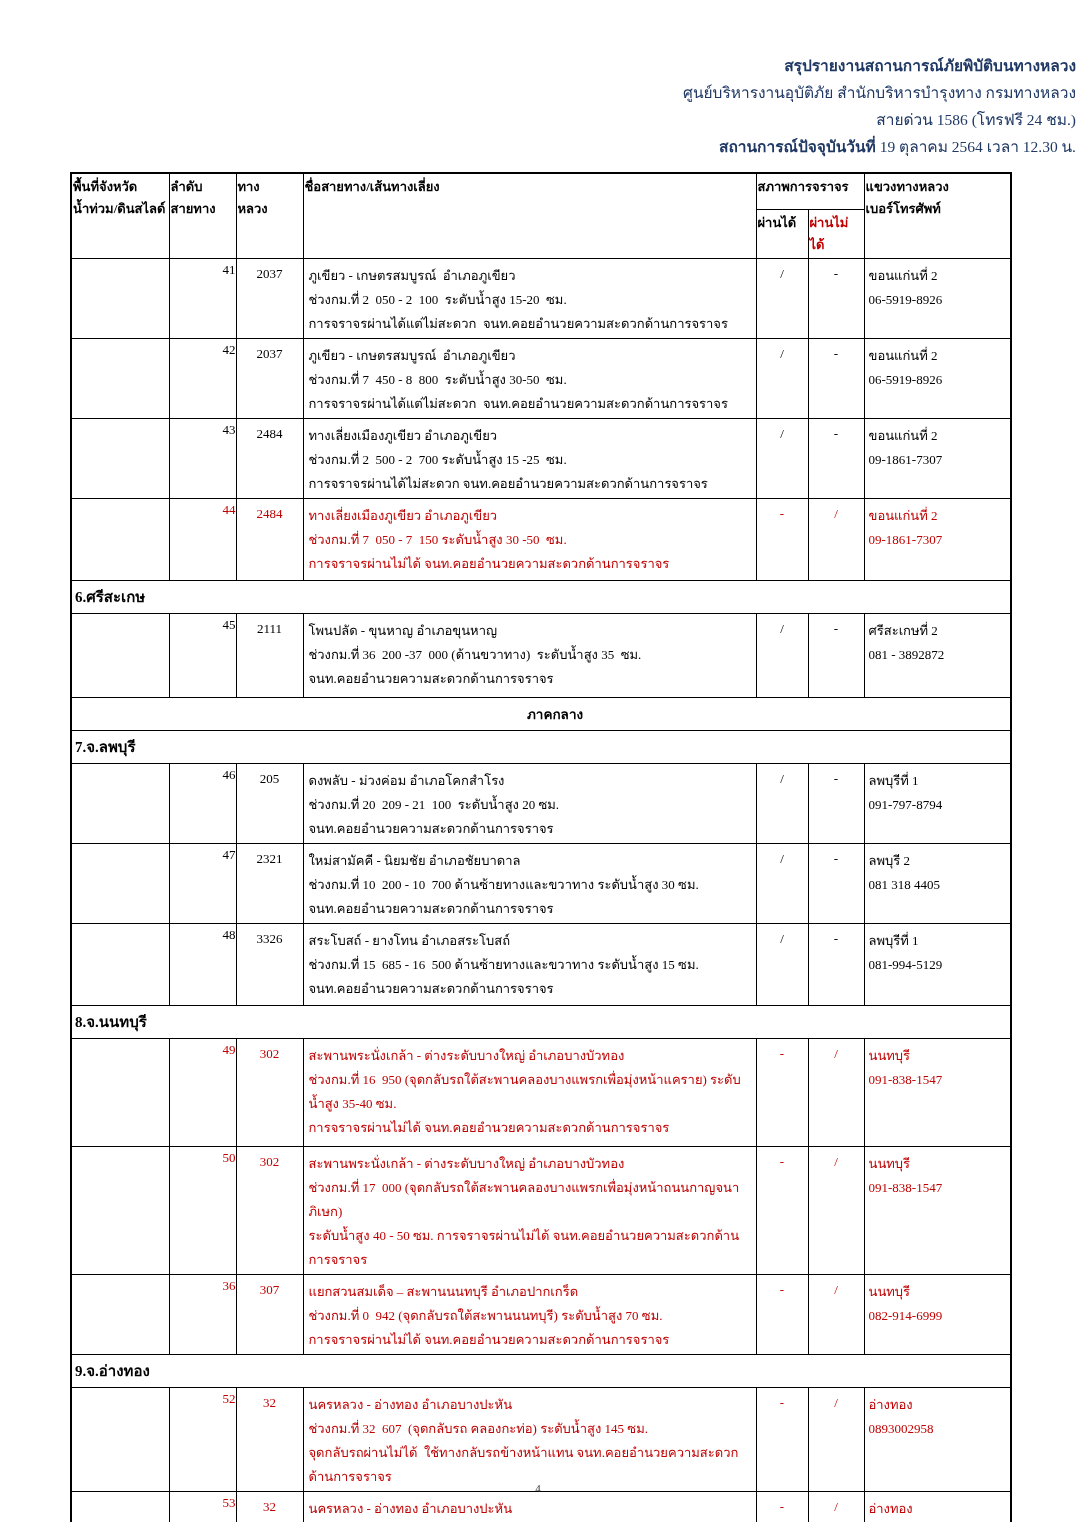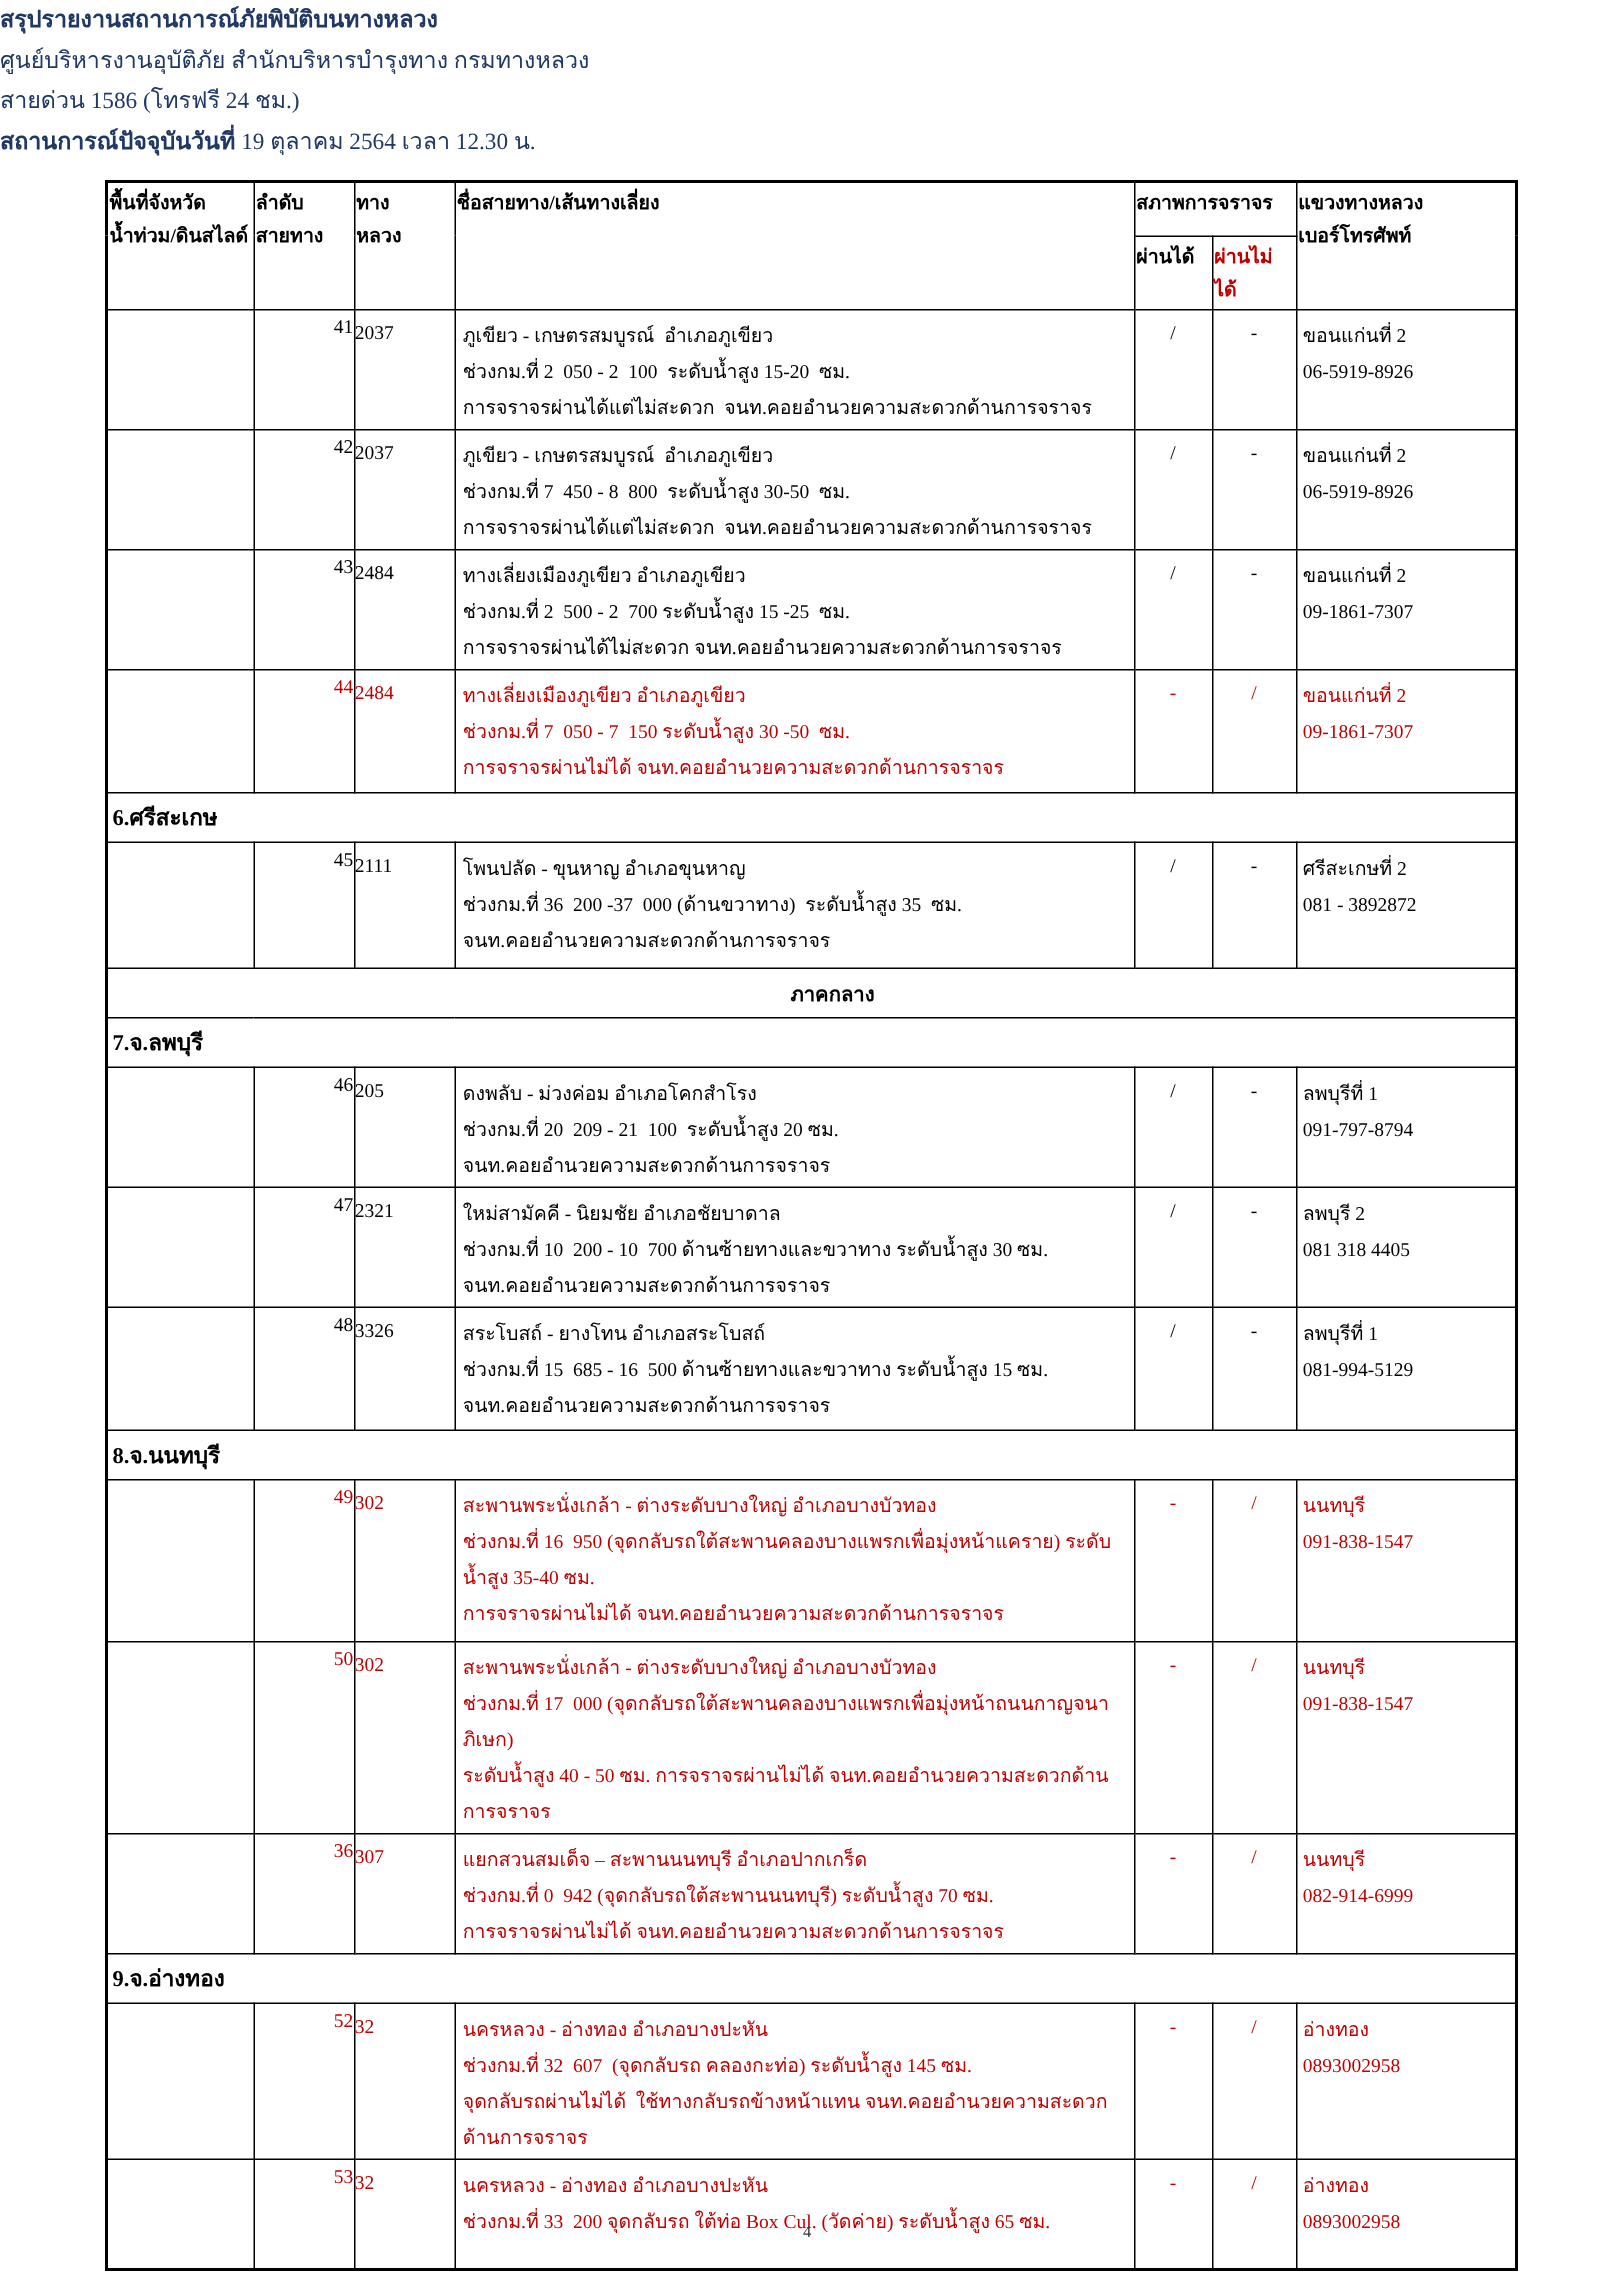--- a/index.html
+++ b/index.html
@@ -9,21 +9,22 @@
   }
   *{margin:0;padding:0;box-sizing:border-box;}
   html,body{background:#ffffff;}
   body{
     width:1076px;height:1522px;
     font-family:"Liberation Serif","DejaVu Serif",serif;
     color:var(--ink);
     position:relative;
   }
   .doc-header{
-    text-align:left;
+    padding-top:52px;
+    text-align:right;
     color:var(--title-ink);
     font-size:15.5px;
     line-height:27px;
   }
   .doc-header .t-bold{font-weight:bold;}
   .report-table{
     margin:12px auto 0 70px;
     width:940px;
     border-collapse:collapse;
     table-layout:fixed;
@@ -38,21 +39,21 @@
     font-weight:bold;
     text-align:left;
     vertical-align:middle;
     font-size:13.5px;
     line-height:22px;
     padding:2px 1px;
   }
   thead .red-head{color:var(--alert);}
   .c-area{width:98px;}
   .c-seq{width:67px;text-align:right;padding-top:3px;margin-left:40px;}
-  .c-hwy{width:67px;padding-top:7px;}
+  .c-hwy{width:67px;text-align:center;padding-top:7px;}
   .c-name{width:453px;padding:5px 4px 2px 5px;margin-top:48px;}
   .c-name div{white-space:pre-wrap;line-height:24px;}
   .c-pass{width:52px;text-align:center;padding-top:7px;}
   .c-nopass{width:56px;text-align:center;padding-top:7px;}
   .c-district{width:147px;padding:5px 2px 2px 4px;}
   .c-district div{line-height:24px;}
   .section-row td{
     font-weight:bold;
     font-size:15px;
     padding:4px 2px 4px 3px;

